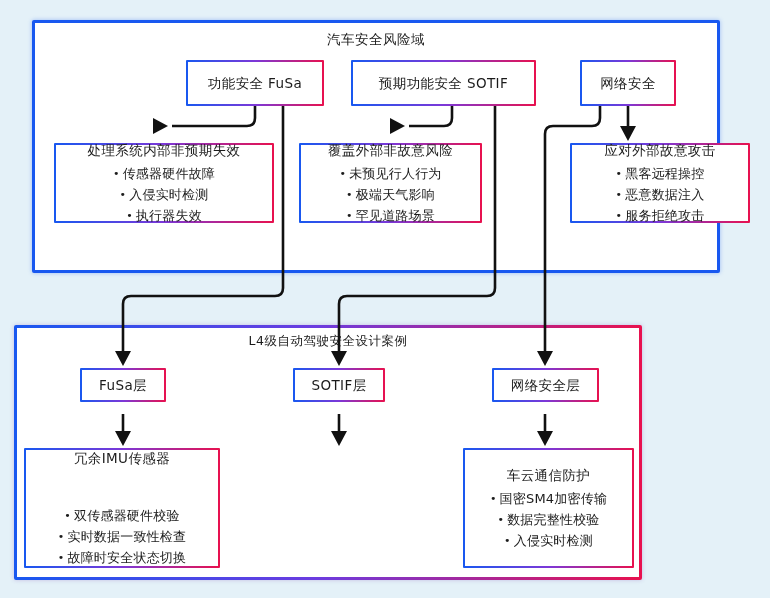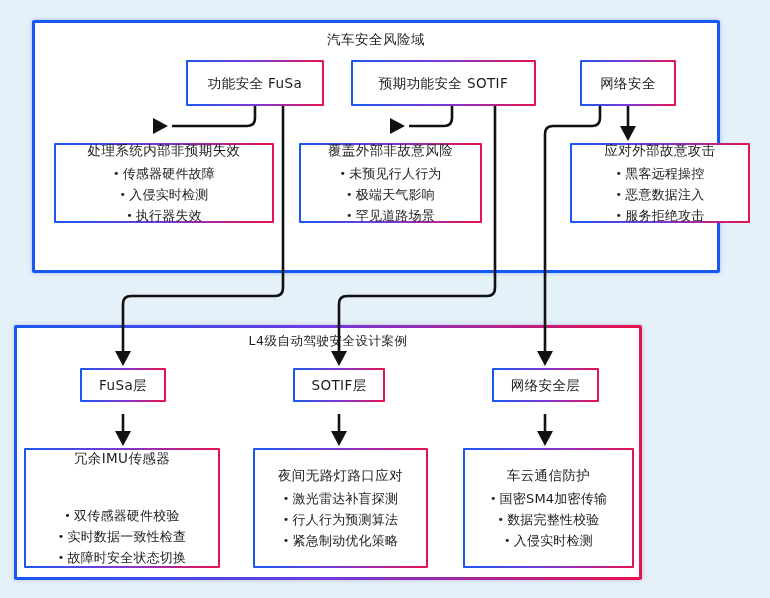--- a/index.html
+++ b/index.html
@@ -257,28 +257,20 @@
 
   <div class="node detail-bot b-fusa">
     <span class="ntitle">冗余IMU传感器</span>
     <ul>
       <li>双传感器硬件校验</li>
       <li>实时数据一致性检查</li>
       <li>故障时安全状态切换</li>
     </ul>
   </div>
 
-  <div class="node detail-bot b-sotif">
-    <span class="ntitle">夜间无路灯路口应对</span>
-    <ul>
-      <li>激光雷达补盲探测</li>
-      <li>行人行为预测算法</li>
-      <li>紧急制动优化策略</li>
-    </ul>
-  </div>
 
   <div class="node detail-bot b-cyber">
     <span class="ntitle">车云通信防护</span>
     <ul>
       <li>国密SM4加密传输</li>
       <li>数据完整性校验</li>
       <li>入侵实时检测</li>
     </ul>
   </div>
 

